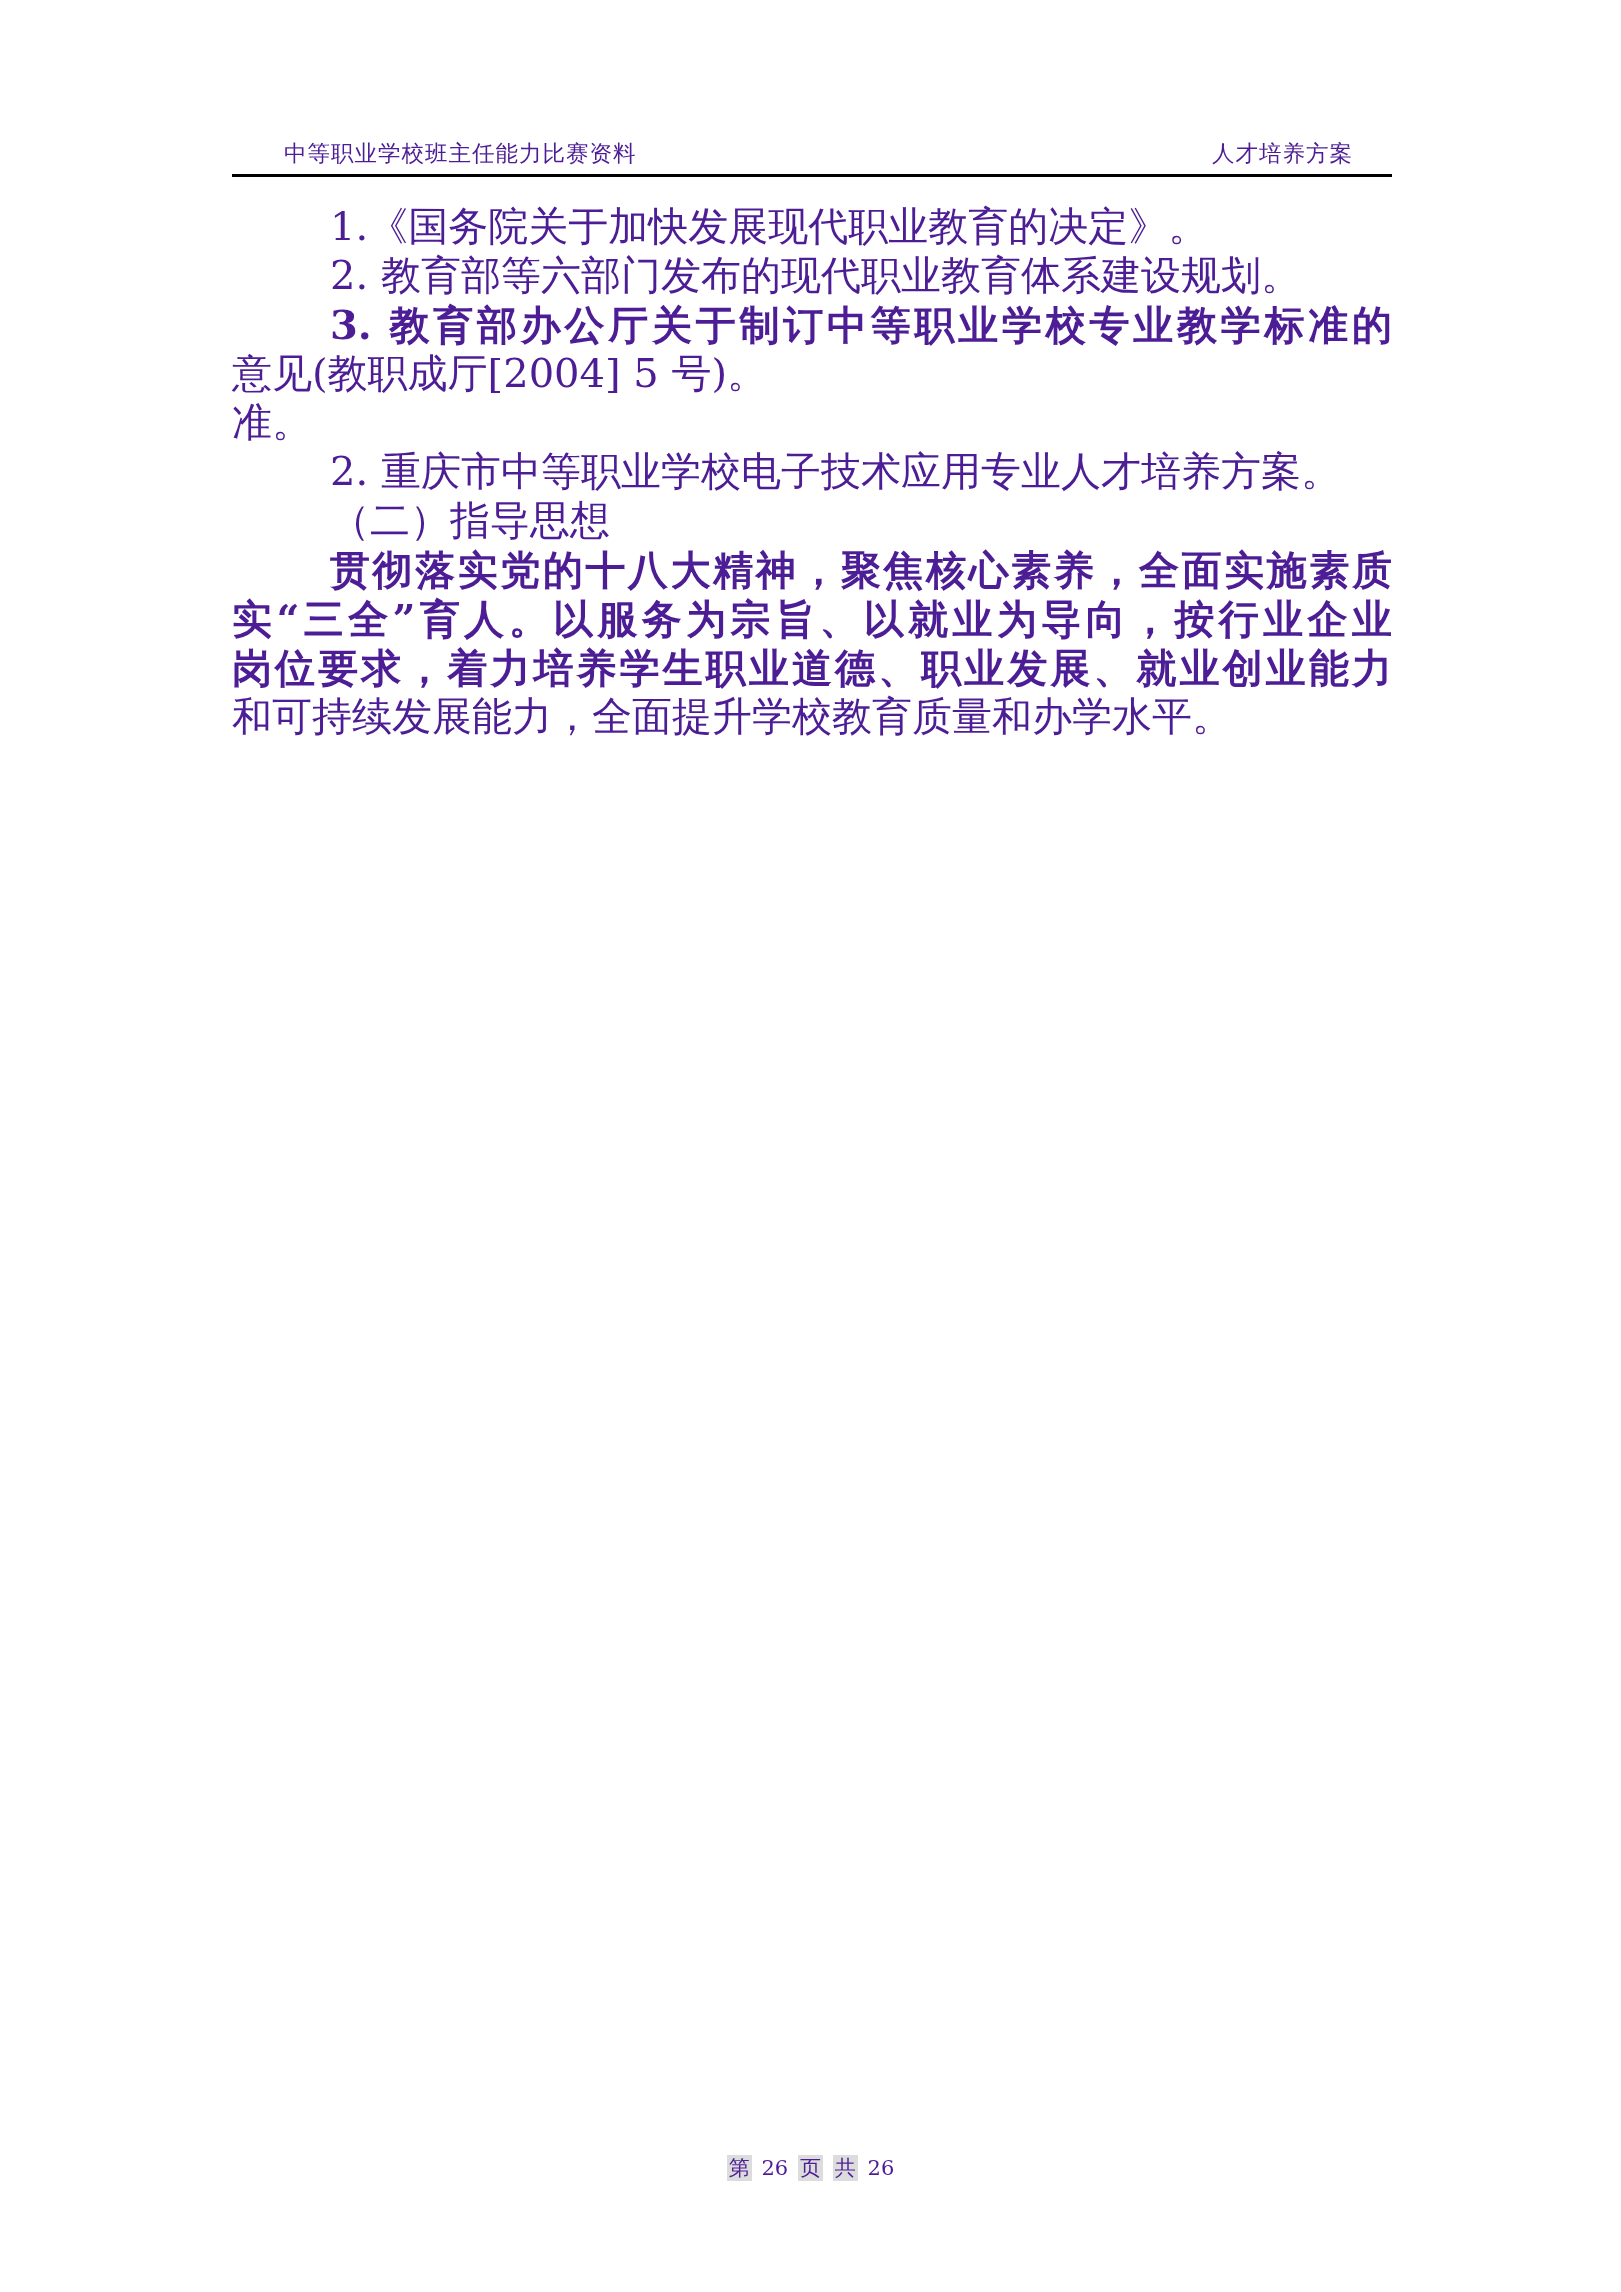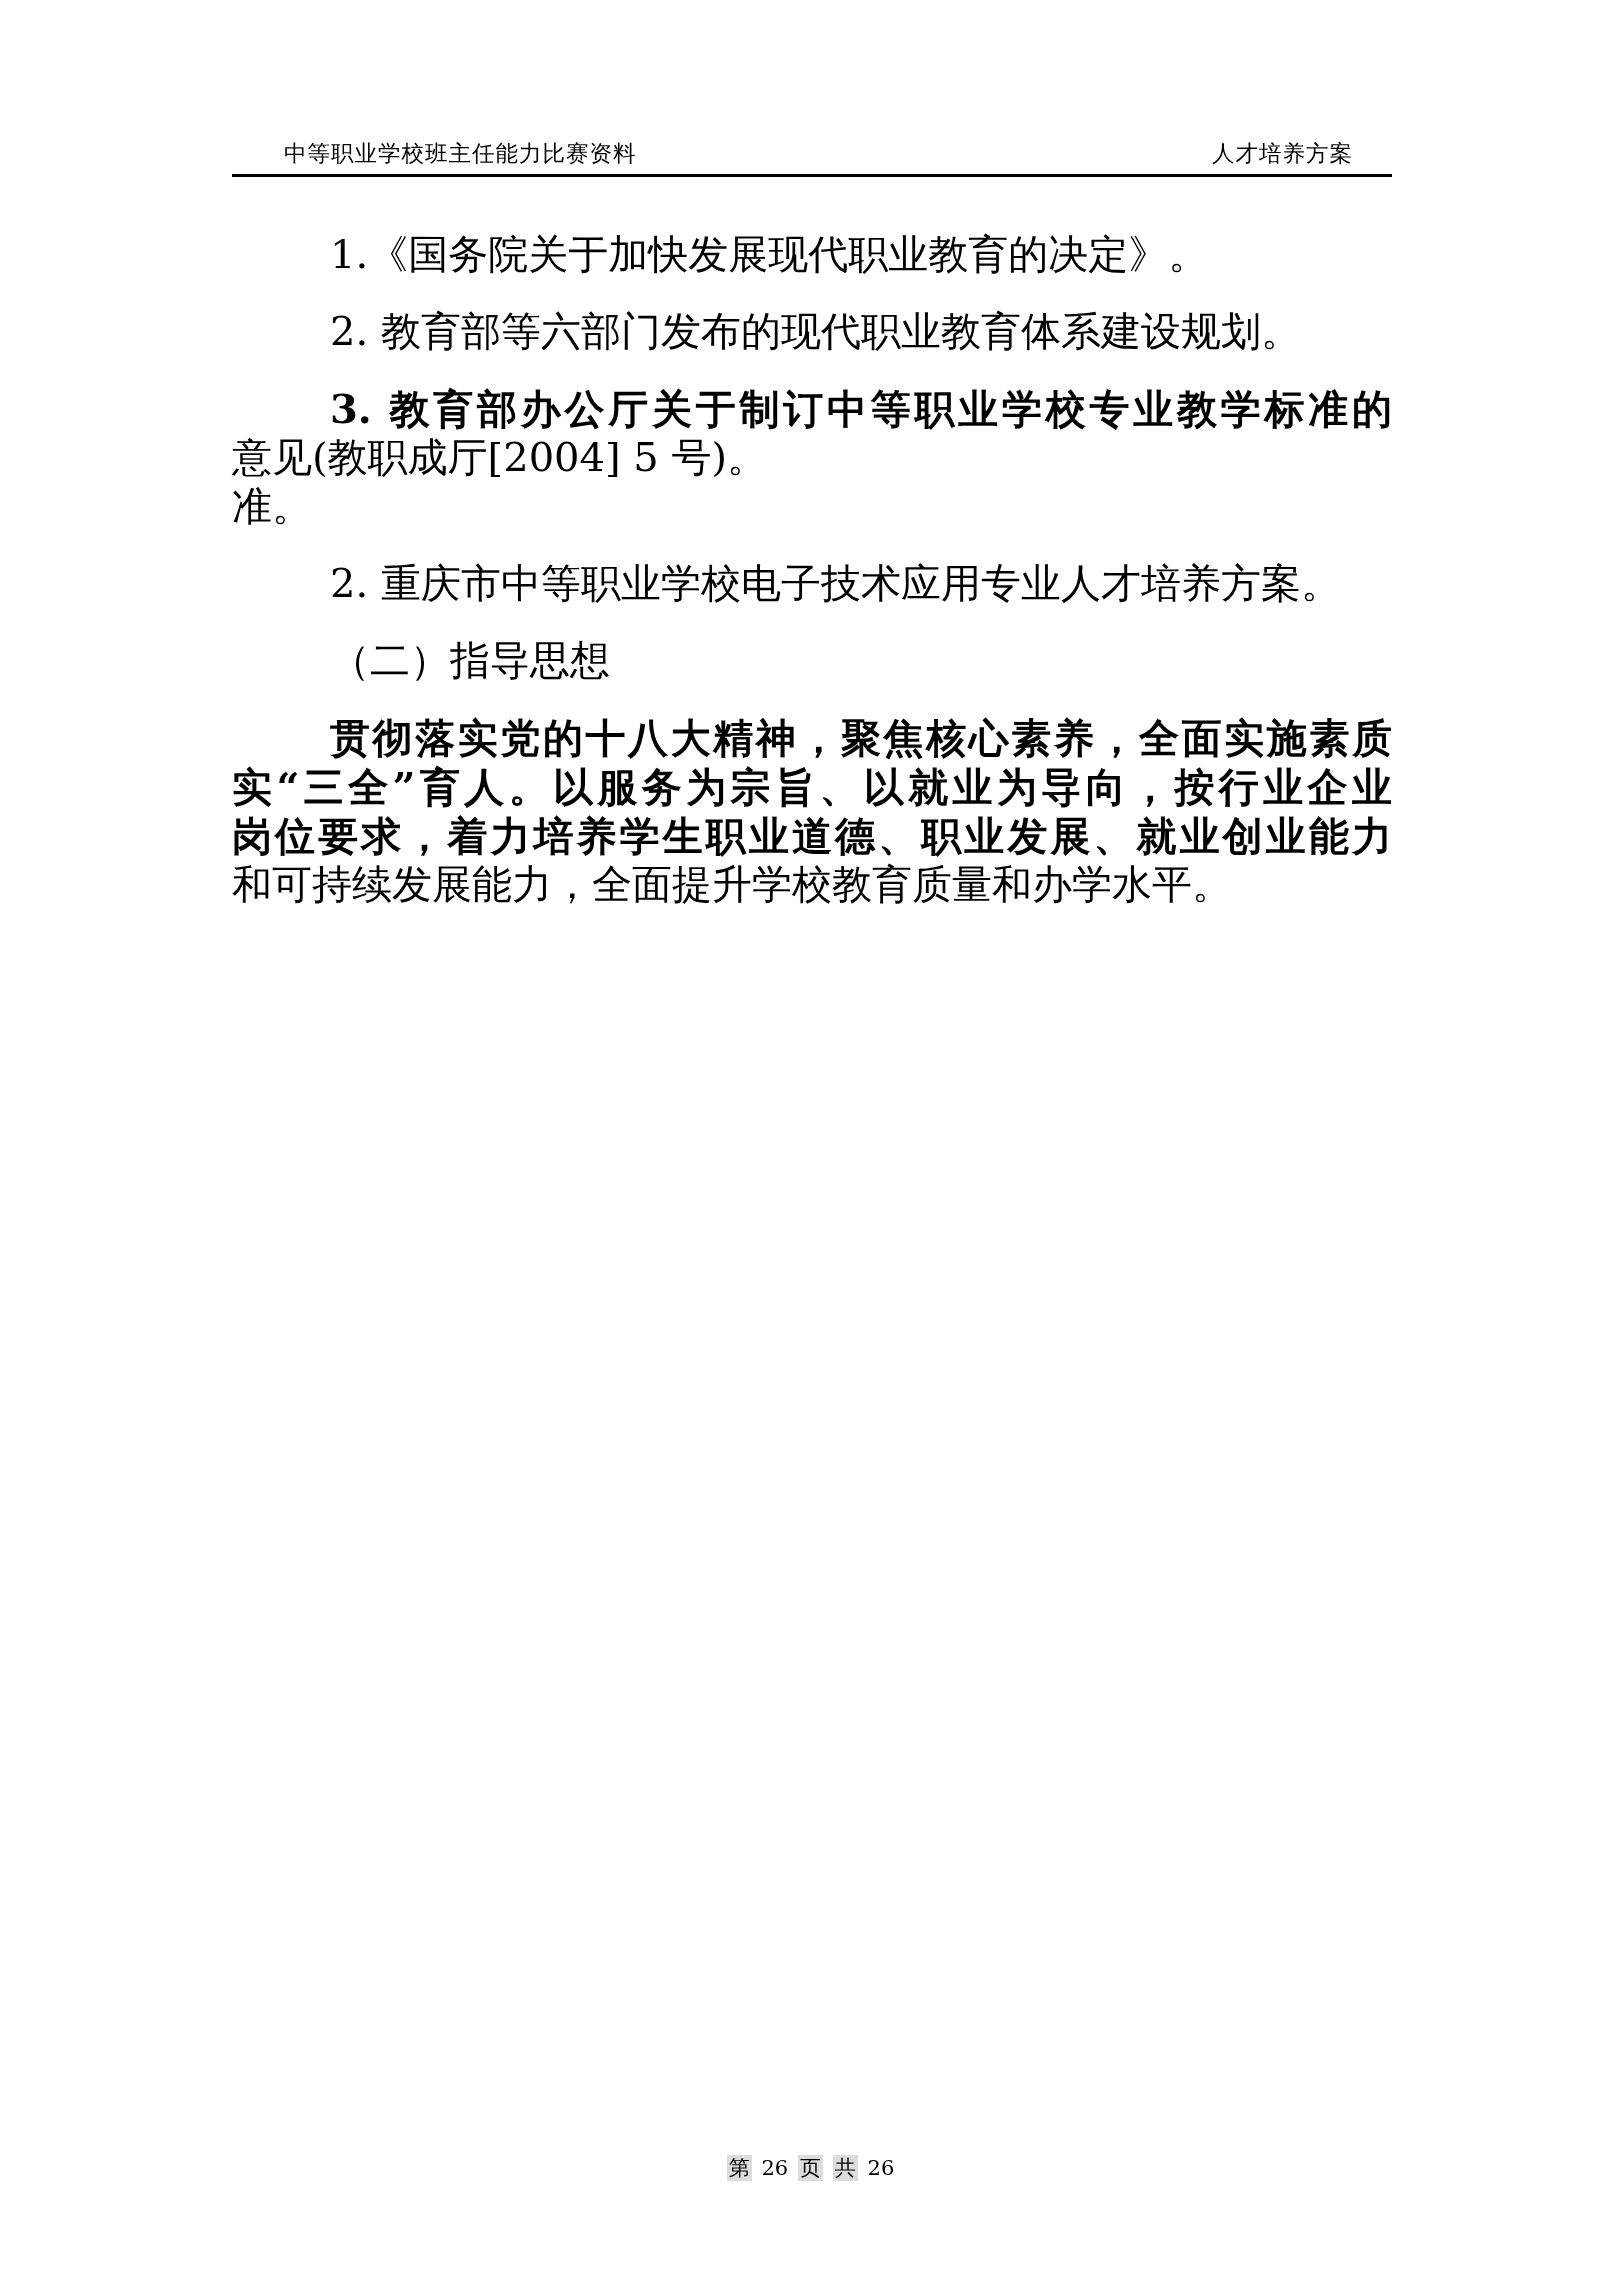--- a/index.html
+++ b/index.html
@@ -6,21 +6,21 @@
   html, body {
     margin: 0;
     padding: 0;
     background: #ffffff;
   }
   .page {
     position: relative;
     width: 1621px;
     height: 2293px;
     background: #ffffff;
-    color: #000000;
+    color: #4c1d95;
     font-family: "DejaVu Serif", "Liberation Serif", serif;
     overflow: hidden;
   }
   
   .header {
     position: absolute;
     left: 232px;
     top: 141px;
     width: 1160px;
   }
@@ -47,21 +47,20 @@
     font-size: 40px;
     line-height: 49px;
   }
   .line {
     height: 49px;
     white-space: normal;
     text-align: left;
   }
   .line.indent {
     padding-left: 98px;
-    margin-top: 28px;
   }
   .line.fill {
     text-align: justify;
     text-align-last: justify;
     text-justify: inter-character;
     font-weight: bold;
   }
   
   .footer {
     position: absolute;

